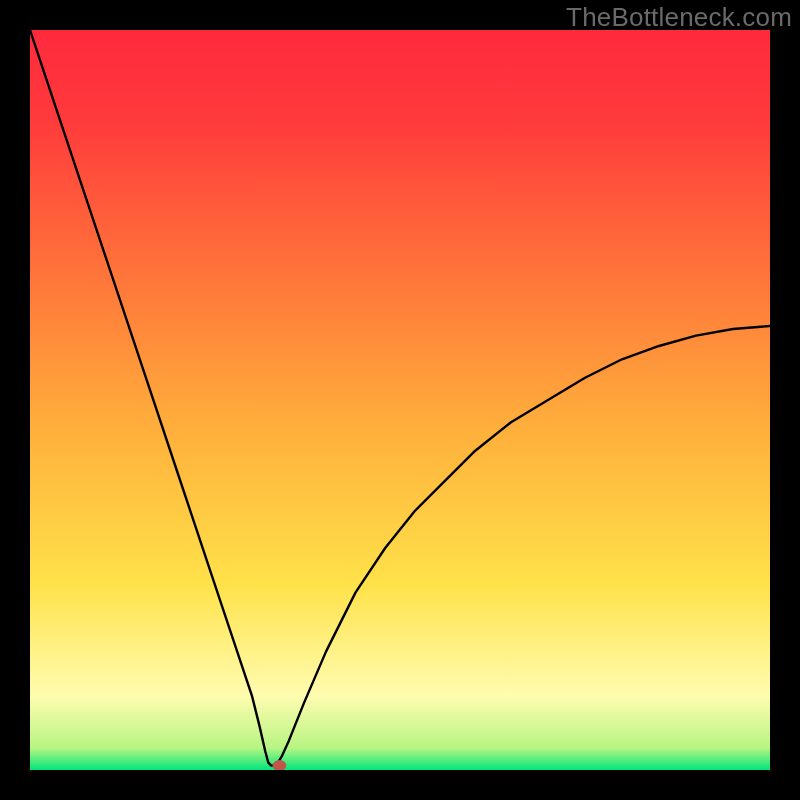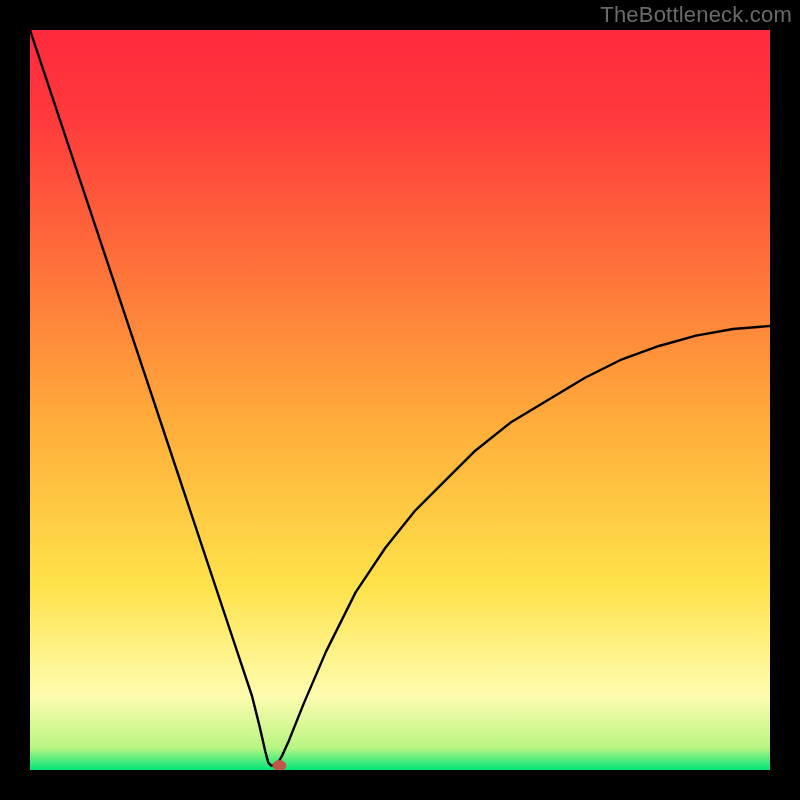--- a/index.html
+++ b/index.html
@@ -15,21 +15,21 @@
     position: relative;
     width: 800px;
     height: 800px;
     background: #000;
   }
   .watermark {
     position: absolute;
     top: 2px;
     right: 8px;
     color: #6a6a6a;
-    font-size: 22px;
+    font-size: 26px;
     font-weight: 500;
     letter-spacing: 0.2px;
     user-select: none;
   }
   .plot-wrap {
     position: absolute;
     left: 30px;
     top: 30px;
     width: 740px;
     height: 740px;

